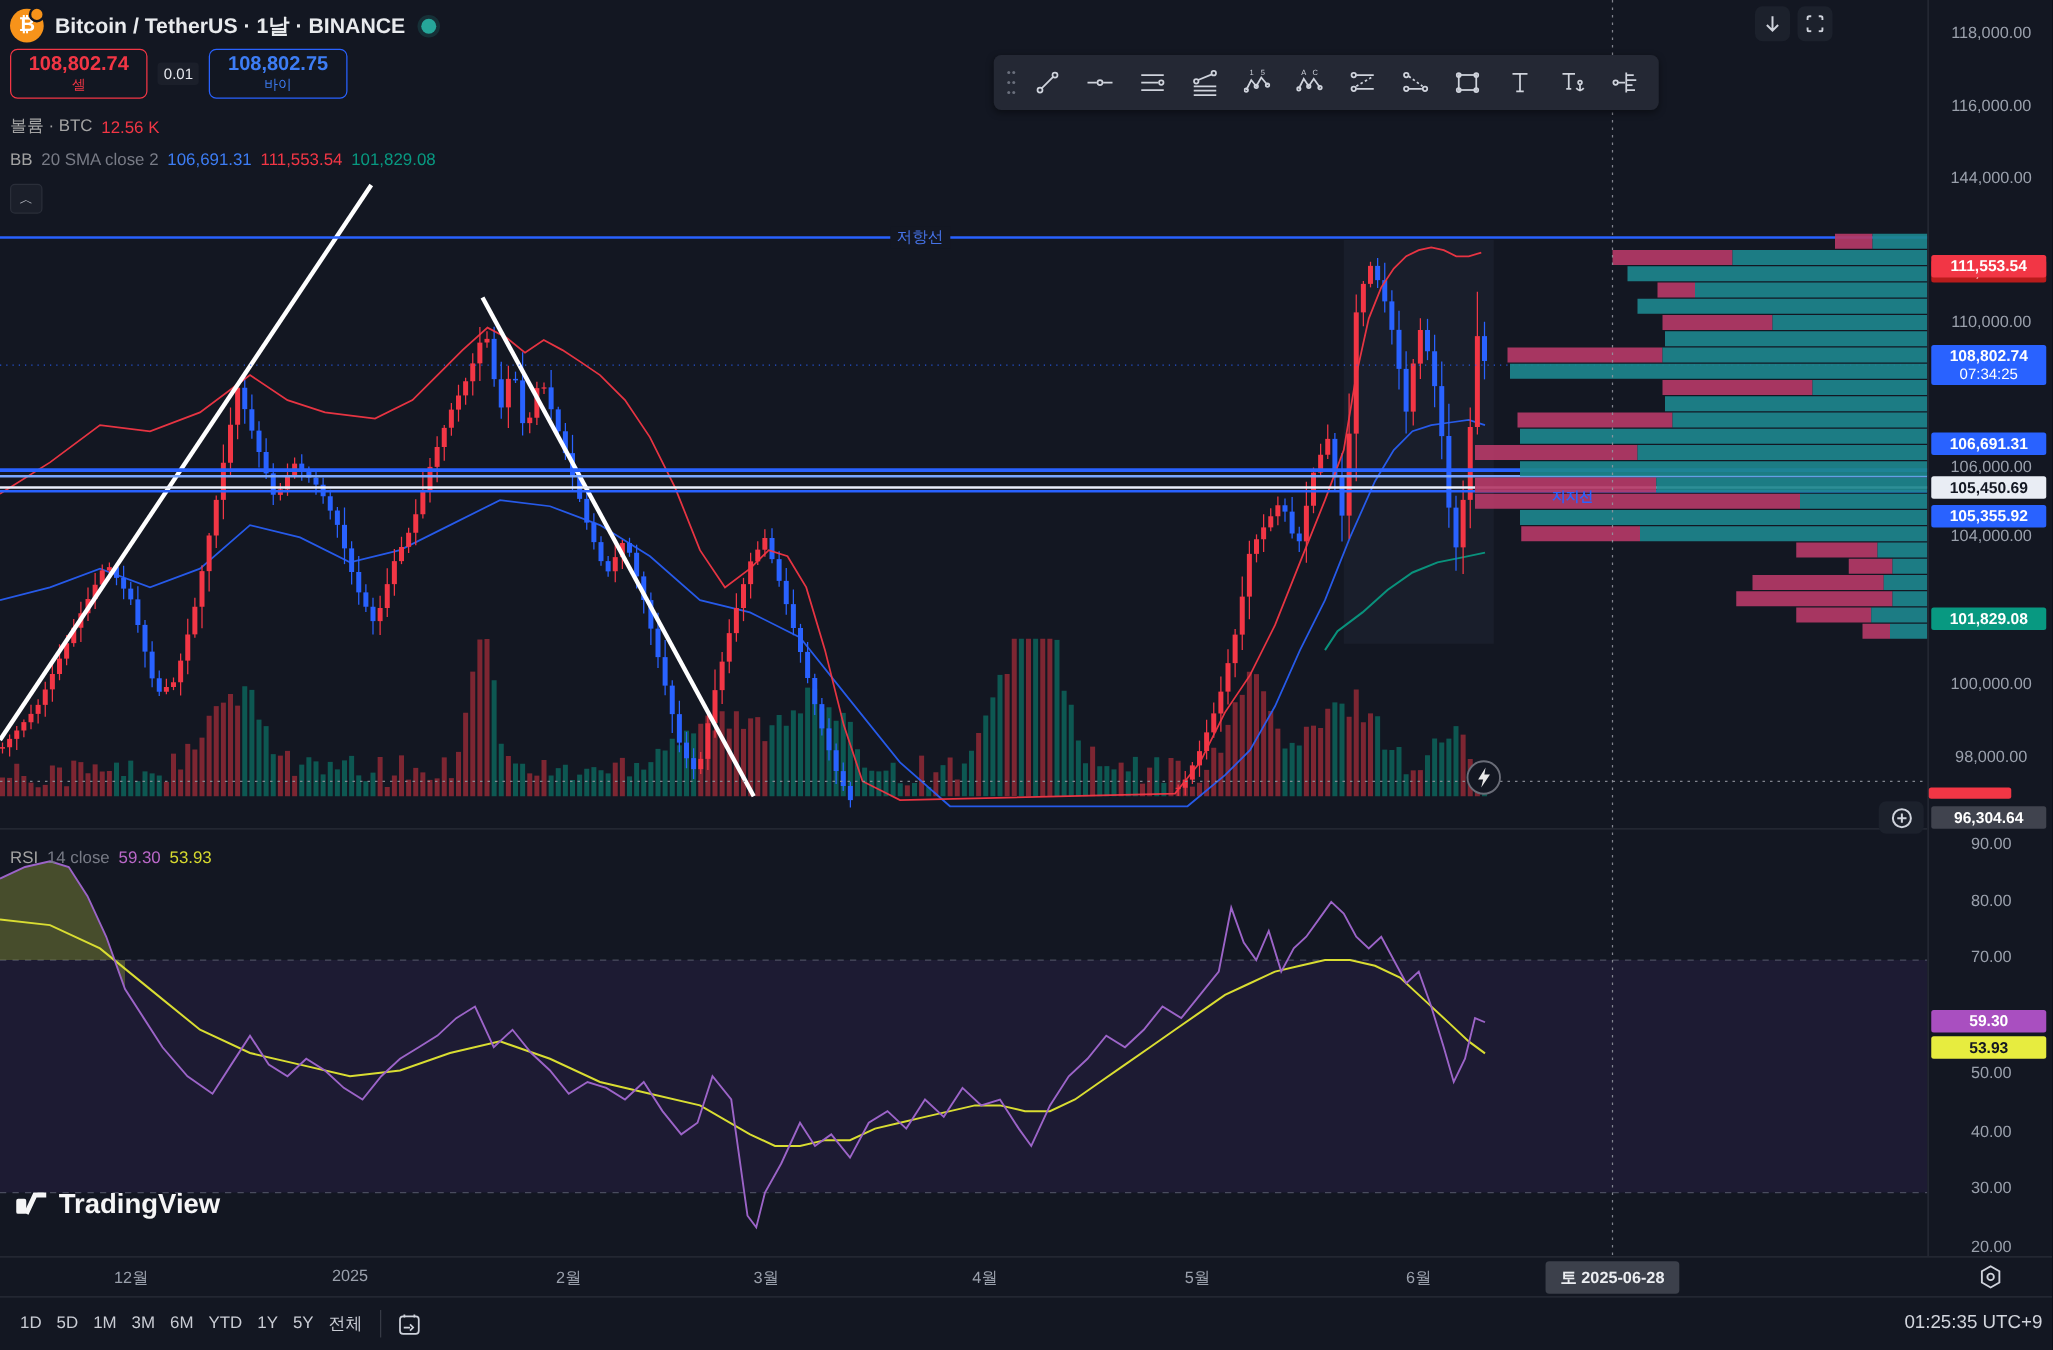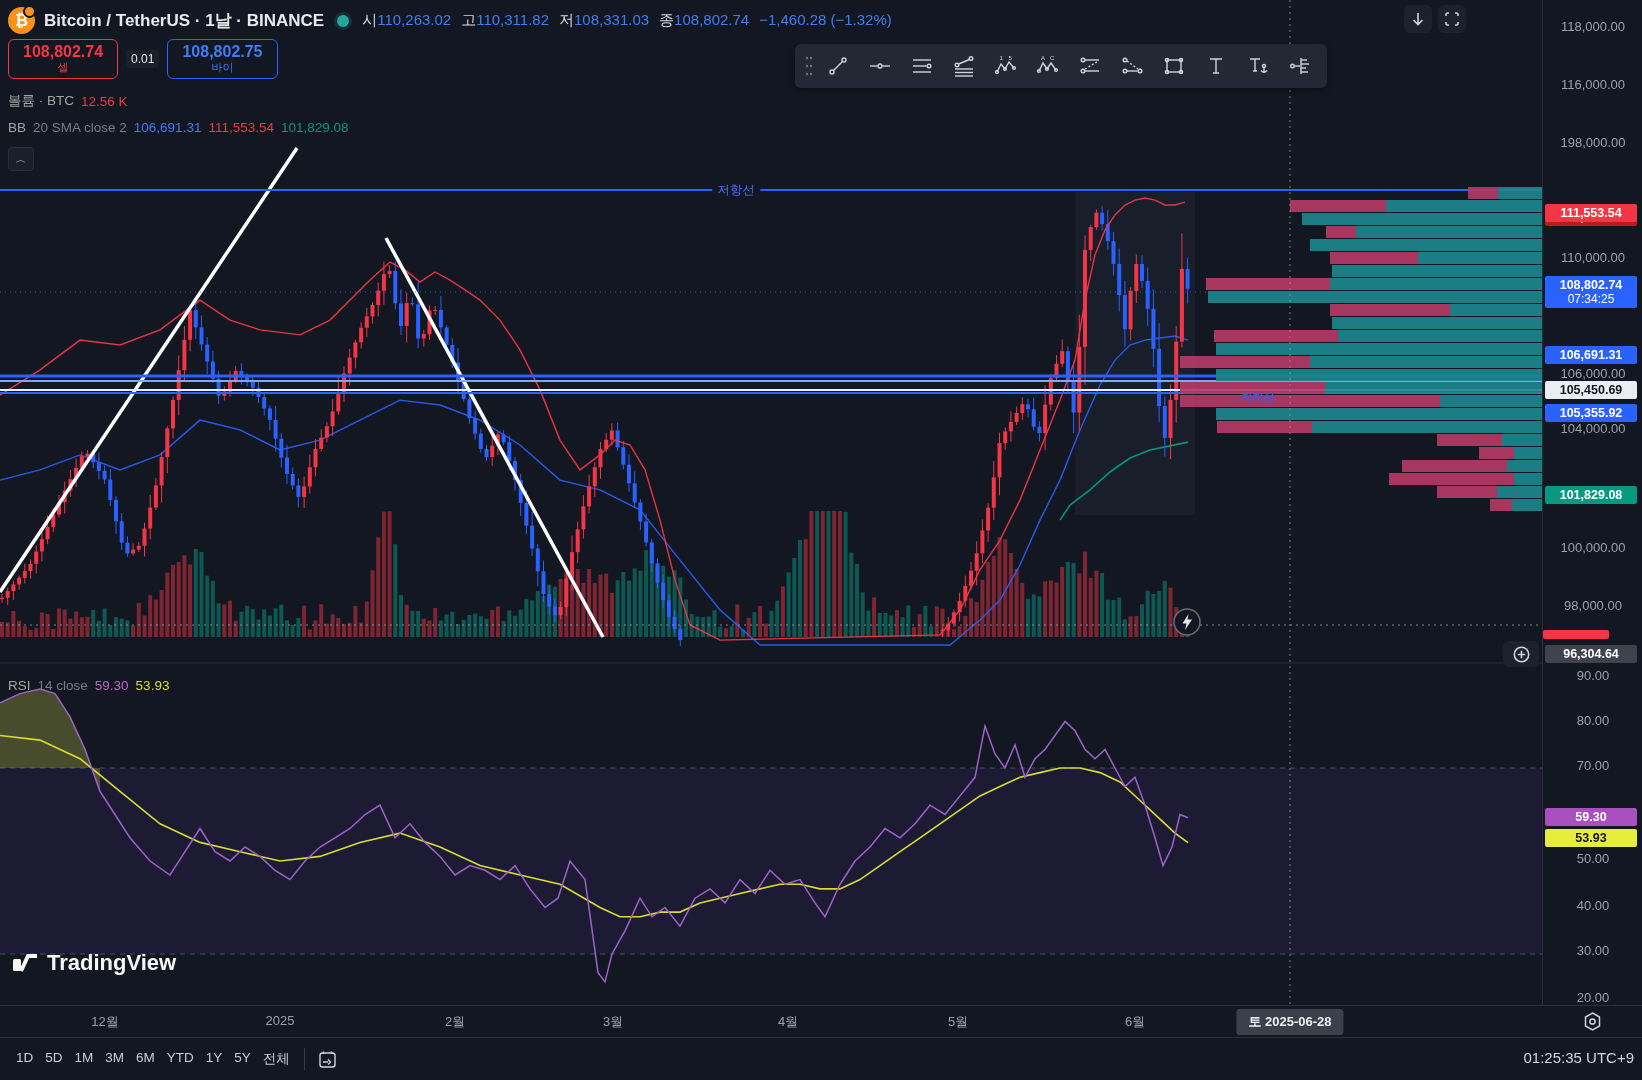--- a/index.html
+++ b/index.html
@@ -663,27 +663,20 @@
       <line x1="0" y1="625" x2="1542" y2="625" stroke="#9598a1" stroke-width="1" stroke-dasharray="2,4" opacity=".85"></line>
     </svg>
 
   <div id="resline-label" class="abs" style="left:736px;top:190px;">저항선</div>
   <div id="supline-label" class="abs" style="left:1258px;top:397px;">지지선</div>
 
   <div id="hdr" class="abs">
     <div class="coin">₿</div>
     <span>Bitcoin / TetherUS · 1날 · BINANCE</span>
     <span class="statusdot"></span>
-    <span id="ohlc">
-      <span><span>시</span><b>110,263.02</b></span>
-      <span><span>고</span><b>110,311.82</b></span>
-      <span><span>저</span><b>108,331.03</b></span>
-      <span><span>종</span><b>108,802.74</b></span>
-      <b>−1,460.28 (−1.32%)</b>
-    </span>
   </div>
 
   <div class="abs sqbtn" style="left:1404px;top:5px;">
     <svg width="14" height="14" viewBox="0 0 14 14">
         <path d="M7 1 V12 M2.5 8 L7 12.5 L11.5 8"></path>
       </svg>
   </div>
   <div class="abs sqbtn" style="left:1438px;top:5px;">
     <svg width="14" height="14" viewBox="0 0 14 14">
         <path d="M1 4 V2.5 Q1 1 2.5 1 H4 M10 1 H11.5 Q13 1 13 2.5 V4 M13 10 V11.5 Q13 13 11.5 13 H10 M4 13 H2.5 Q1 13 1 11.5 V10"></path>
@@ -849,21 +842,21 @@
   <div class="abs sqbtn" style="left:1503px;top:641px;width:36px;height:26px;">
     <svg width="17" height="17" viewBox="0 0 17 17">
         <circle cx="8.5" cy="8.5" r="7.2"></circle>
         <path d="M8.5 4.8 V12.2 M4.8 8.5 H12.2"></path>
       </svg>
   </div>
 
   <div id="paxis" class="abs">
       <div class="tick" style="top: 26px;">118,000.00</div>
       <div class="tick" style="top: 84px;">116,000.00</div>
-      <div class="tick" style="top: 142px;">198,000.00</div>
+      <div class="tick" style="top: 142px;">144,000.00</div>
       <div class="tick" style="top: 257px;">110,000.00</div>
       <div class="tick" style="top: 373px;">106,000.00</div>
       <div class="tick" style="top: 428px;">104,000.00</div>
       <div class="tick" style="top: 547px;">100,000.00</div>
       <div class="tick" style="top: 605px;">98,000.00</div>
       <div class="tick" style="top: 675px;">90.00</div>
       <div class="tick" style="top: 720px;">80.00</div>
       <div class="tick" style="top: 765px;">70.00</div>
       <div class="tick" style="top: 858px;">50.00</div>
       <div class="tick" style="top: 905px;">40.00</div>

